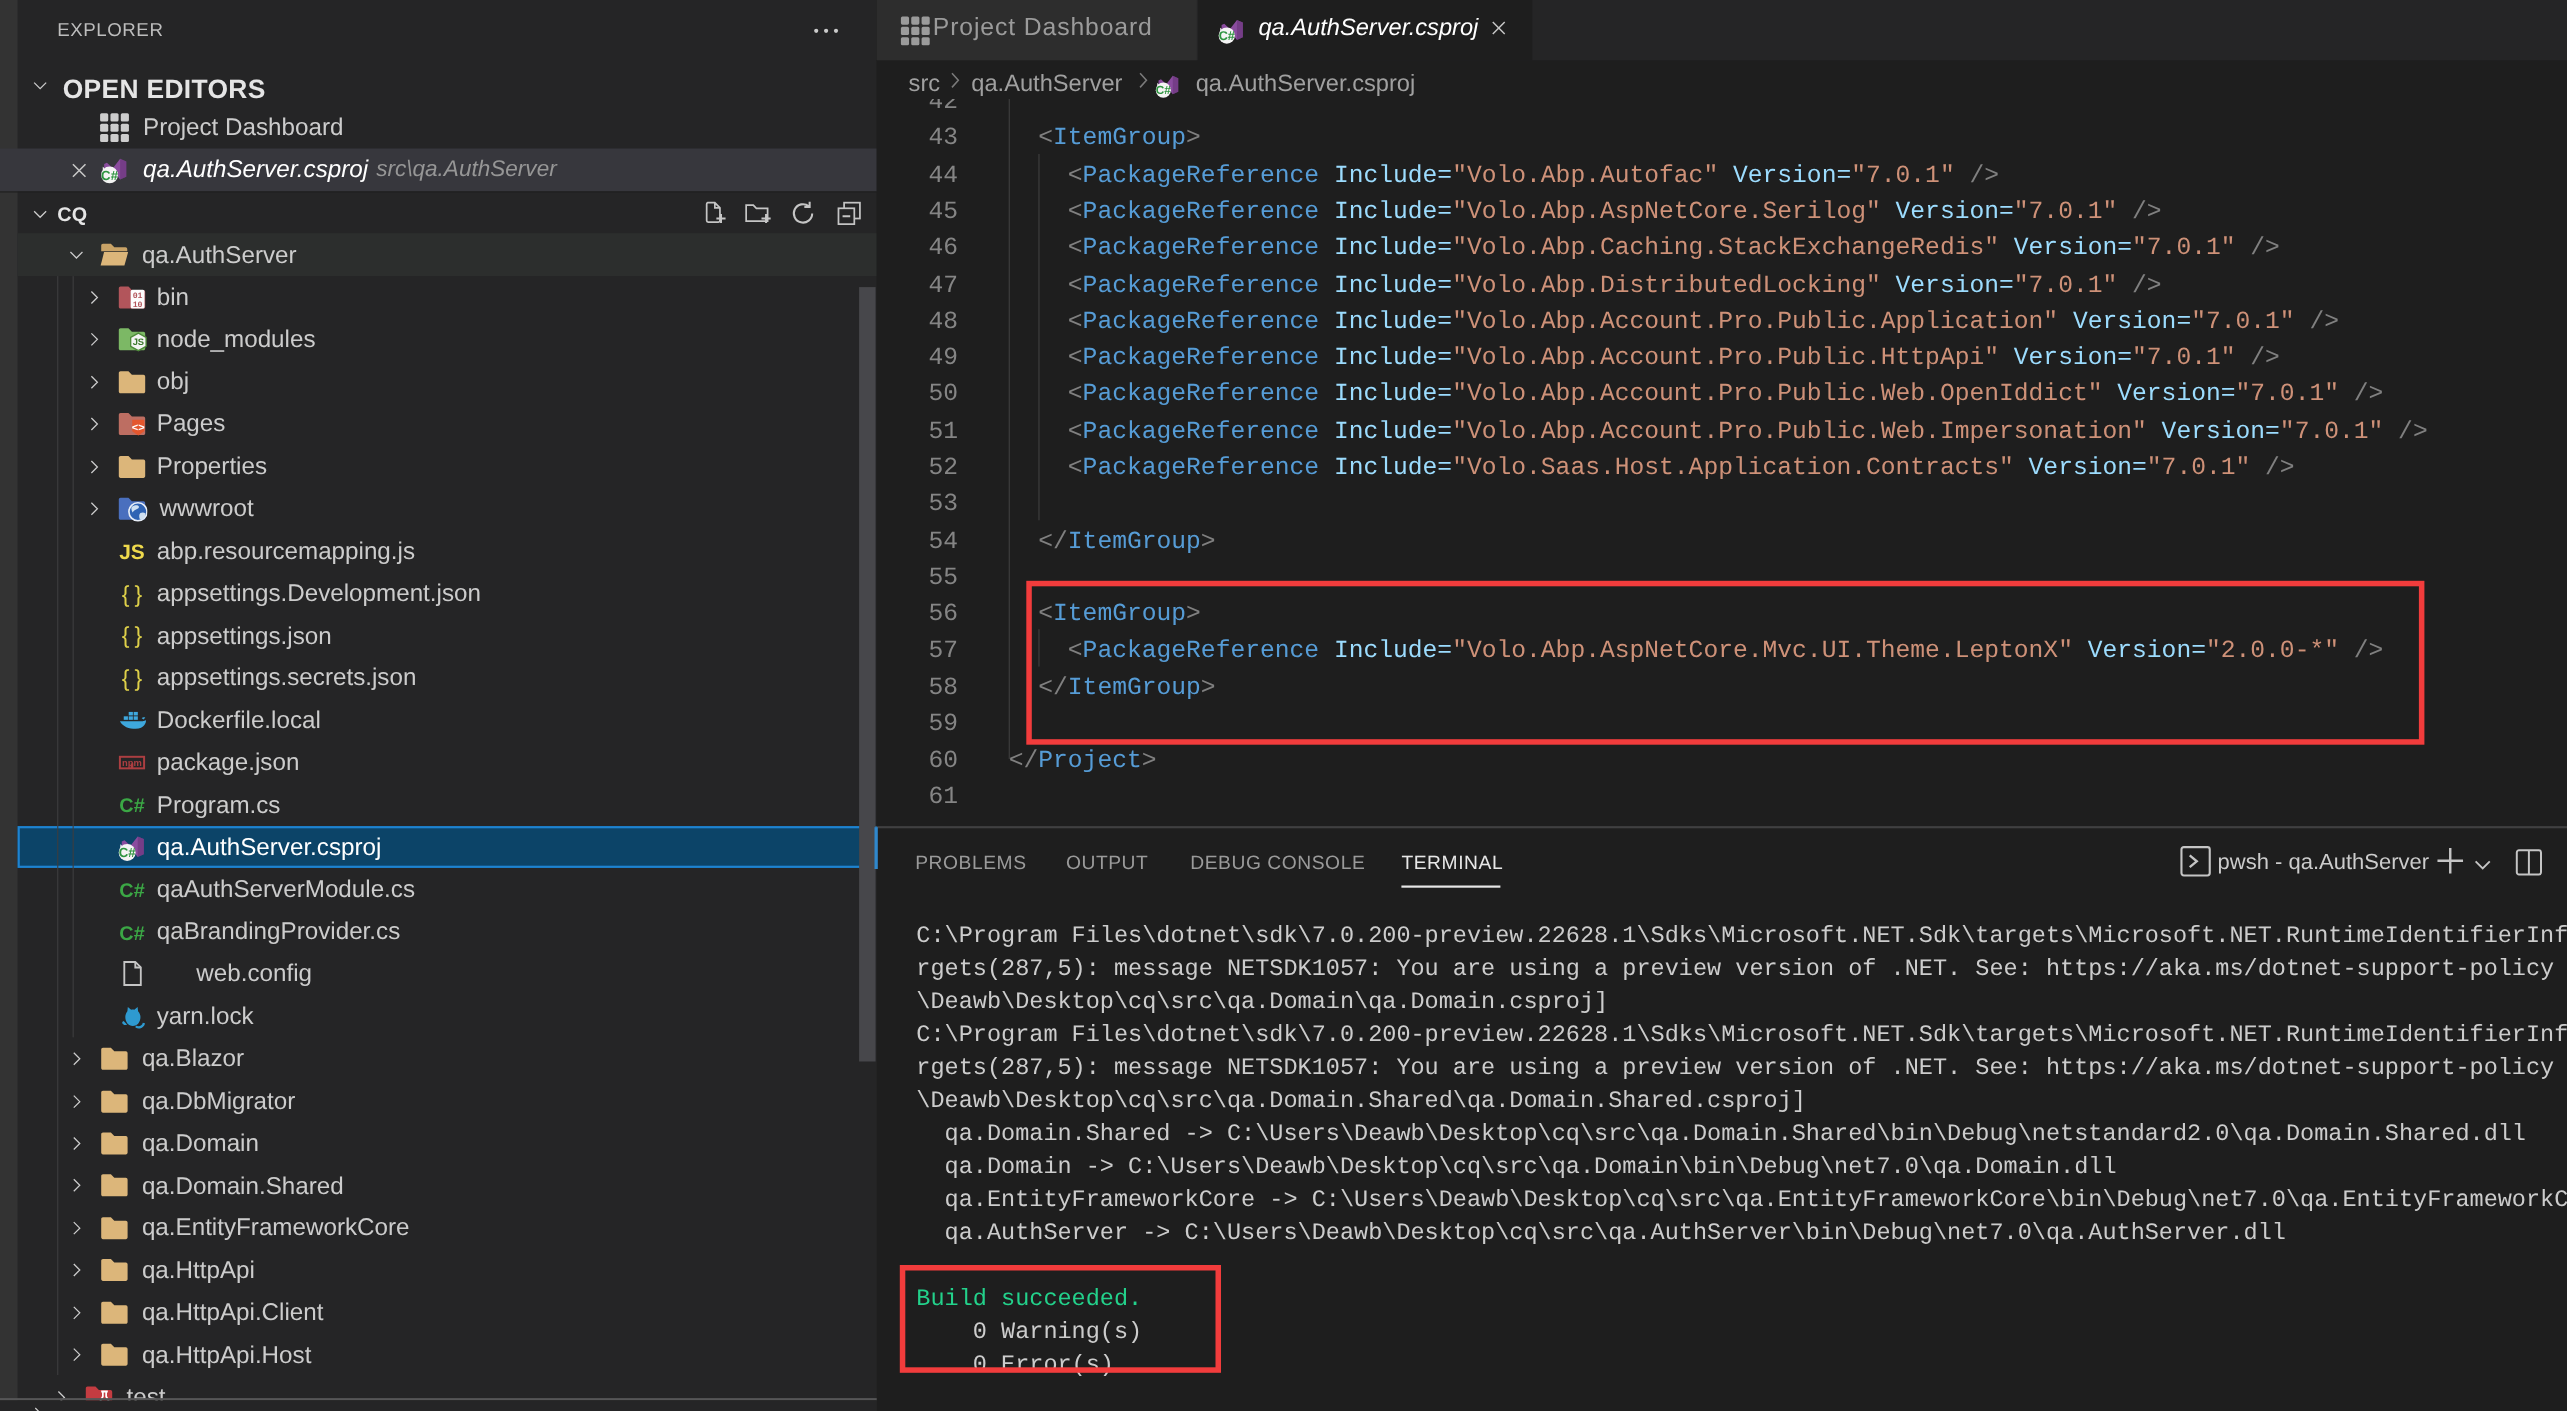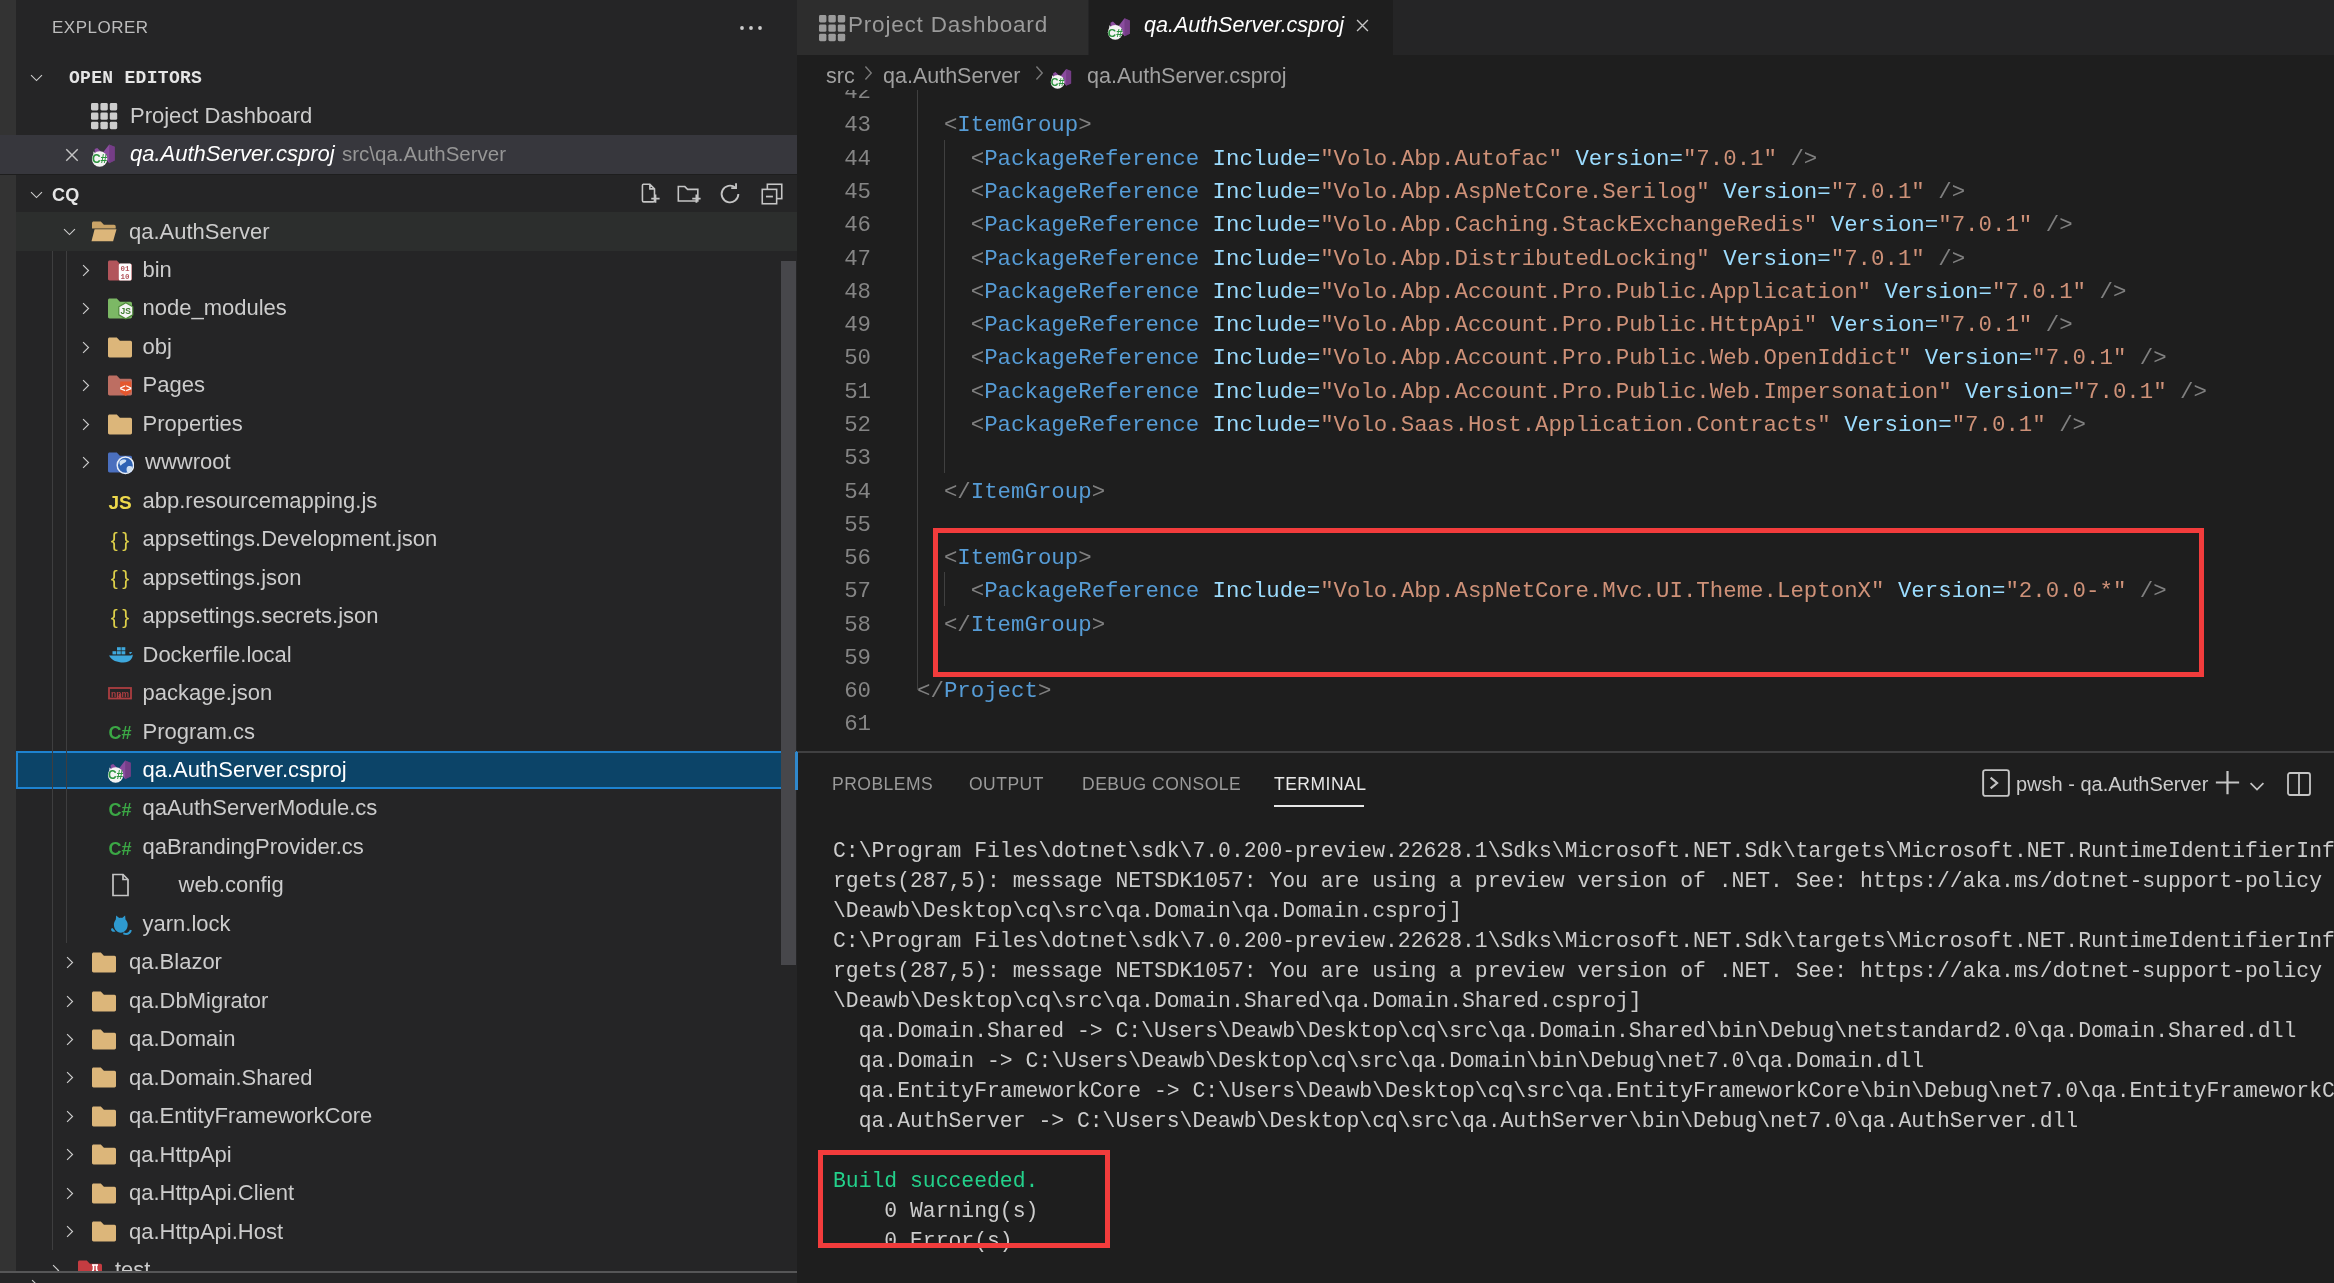--- a/index.html
+++ b/index.html
@@ -16,21 +16,21 @@
 <div class="abs" style="left:0;top:0;width:16px;height:1283px;background:#333333;"></div>
 <div class="abs" style="left:52px;top:18px;font-size:17px;color:#bdbdbd;letter-spacing:.5px;">EXPLORER</div>
 <svg class="abs" style="left:737px;top:20px" width="28" height="16" viewBox="0 0 26 16">
     <circle cx="4" cy="8" r="1.9" fill="#cccccc"></circle>
     <circle cx="13" cy="8" r="1.9" fill="#cccccc"></circle>
     <circle cx="22" cy="8" r="1.9" fill="#cccccc"></circle>
   </svg>
 <svg class="abs" style="left:28px;top:69px" width="17" height="17" viewBox="0 0 28 28">
     <path d="M5 10l9 9 9-9" stroke="#cccccc" stroke-width="1.9" fill="none"></path>
   </svg>
-<div class="abs" style="left:69px;top:68px;font-size:18px;font-weight:bold;color:#e5e5e5;letter-spacing:.3px;font-family:Liberation Mono, monospace;">OPEN EDITORS</div>
+<div class="abs" style="left:57px;top:68px;font-size:24px;font-weight:bold;color:#e5e5e5;letter-spacing:.3px;">OPEN EDITORS</div>
 <div class="row" style="left:0;top:96.5px;width:797px;">
     <svg class="abs" style="left:90px;top:5px" width="28" height="28" viewBox="0 0 28 28">
       <rect x="1.0" y="1.0" width="7.4" height="7.4" rx="1.4" fill="#cdcdcd"></rect>
       <rect x="10.4" y="1.0" width="7.4" height="7.4" rx="1.4" fill="#cdcdcd"></rect>
       <rect x="19.8" y="1.0" width="7.4" height="7.4" rx="1.4" fill="#cdcdcd"></rect>
       <rect x="1.0" y="10.4" width="7.4" height="7.4" rx="1.4" fill="#cdcdcd"></rect>
       <rect x="10.4" y="10.4" width="7.4" height="7.4" rx="1.4" fill="#cdcdcd"></rect>
       <rect x="19.8" y="10.4" width="7.4" height="7.4" rx="1.4" fill="#cdcdcd"></rect>
       <rect x="1.0" y="19.8" width="7.4" height="7.4" rx="1.4" fill="#cdcdcd"></rect>
       <rect x="10.4" y="19.8" width="7.4" height="7.4" rx="1.4" fill="#cdcdcd"></rect>
@@ -43,21 +43,21 @@
       <path d="M6 6l16 16M22 6L6 22" stroke="#c5c5c5" stroke-width="2" fill="none"></path>
     </svg>
     <svg class="abs" style="left:90px;top:5px" width="28" height="28" viewBox="0 0 28 28">
       <path fill="#eeeeee" d="M3.4 11.6v6.2l4.4-3.1z"></path>
       <path fill="#8a4c9e" d="M7.2 7.9l5.4 5 6.6-8.5 5.6 2.4v13.8l-5.6 2.6-6.6-8.6-5.4 5-2.5-1.2V9.1z"></path>
       <path fill="#5c2d6b" opacity=".45" d="M19.2 4.4l5.6 2.4v13.8l-5.6 2.6z"></path>
       <circle cx="9.6" cy="19" r="7.7" fill="#f4f4f4"></circle>
       <text x="9.6" y="23.4" font-family="Liberation Sans" font-size="12" font-weight="bold" fill="#2e9440" text-anchor="middle">C#</text>
     </svg>
     <span class="rt" style="left:130px;color:#ffffff;font-style:italic;">qa.AuthServer.csproj</span>
-    <span class="rt" style="left:342px;color:#969696;font-size:20.5px;">src\qa.AuthServer</span>
+    <span class="rt" style="left:342px;color:#969696;font-style:italic;font-size:20.5px;">src\qa.AuthServer</span>
   </div>
 <div class="abs" style="left:0;top:173.5px;width:797px;height:39px;border-top:1px solid #1e1e1e;">
     <svg class="abs" style="left:28px;top:11px" width="17" height="17" viewBox="0 0 28 28">
       <path d="M5 10l9 9 9-9" stroke="#cccccc" stroke-width="1.9" fill="none"></path>
     </svg>
     <div class="abs" style="left:52px;top:10px;font-size:18px;font-weight:bold;color:#e5e5e5;letter-spacing:.3px;">CQ</div>
     <svg class="abs" style="left:635px;top:6px" width="26" height="26" viewBox="0 0 28 28">
       <path d="M9 3.5h7l5 5V21a1.5 1.5 0 0 1-1.5 1.5h-10A1.5 1.5 0 0 1 8 21V5A1.5 1.5 0 0 1 9 3.5z M16 3.5v5h5" fill="none" stroke="#c5c5c5" stroke-width="1.7"></path>
       <path d="M17.5 19h9M22 14.5v9" stroke="#c5c5c5" stroke-width="2" fill="none"></path>
     </svg>

